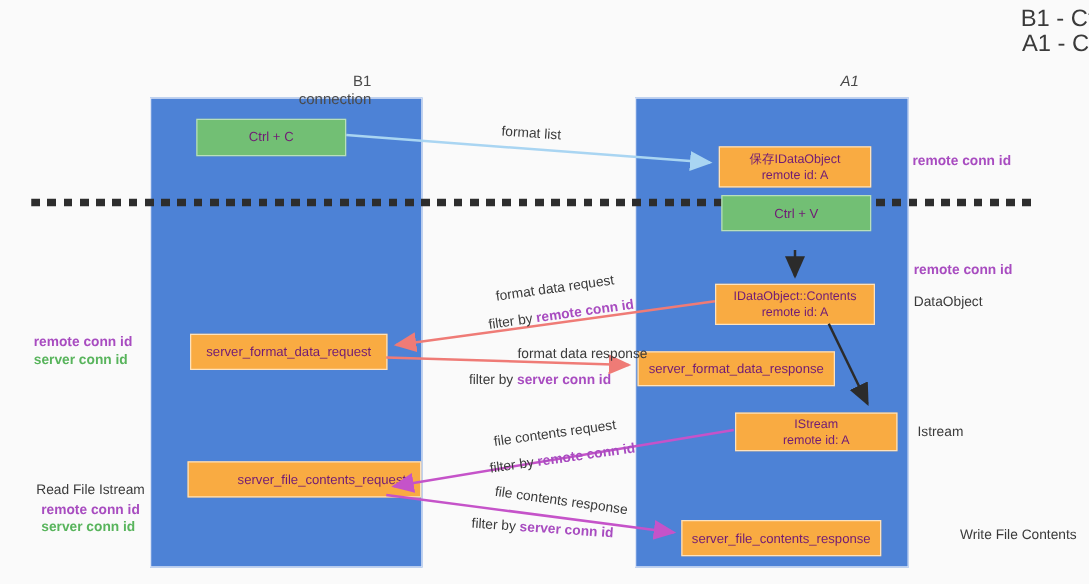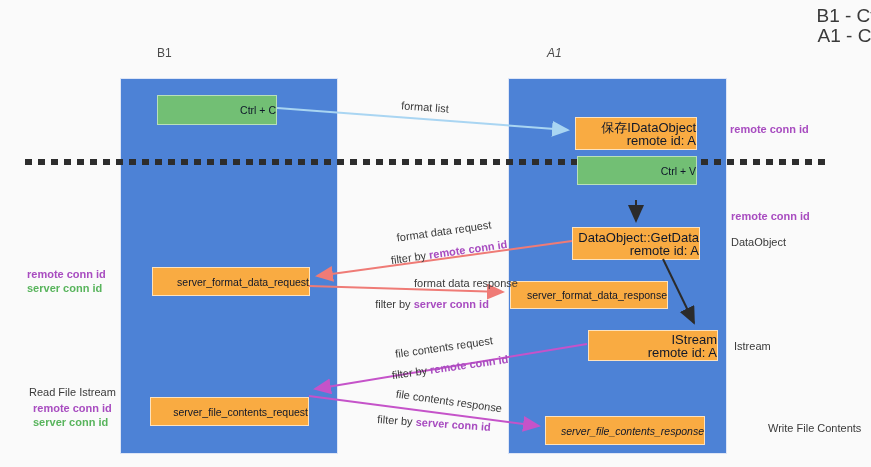--- a/index.html
+++ b/index.html
@@ -2,34 +2,34 @@
 <html><head>
 <meta charset="utf-8">
 <style>
   html,body { margin:0; padding:0; }
   body { background:#fafafa; font-family:"Liberation Sans", sans-serif; }
   .canvas { position:relative; width:871px; height:467px; background:#fafafa; overflow:hidden; }
 
   .title { position:absolute; left:0; top:6px; width:871px; text-align:right;
            font-size:19px; line-height:20px; color:#3a3a3a; z-index:6;padding-left:40px; }
 
-  .lane-header { position:absolute; text-align:left; font-size:12px; line-height:14px;
-                 color:#4a4a4a; z-index:6; }
+  .lane-header { position:absolute; text-align:right; font-size:12px; line-height:14px;
+                 color:#4a4a4a; z-index:6;margin-top:12px; }
 
   .lane { position:absolute; background:#4d82d6; border:1px solid #dde5f6; z-index:1; }
 
   .dashed-line { position:absolute; height:6px; z-index:2;
     background:repeating-linear-gradient(90deg,#2d2d2d 0 7px,transparent 7px 13px); }
 
-  .node { position:absolute; color:#0f172a; text-align:right; z-index:3;
+  .node { position:absolute; color:#701a75; text-align:center; z-index:3;
           display:flex; flex-direction:column; justify-content:center; }
   .node.orange { background:#f9ab42; border:1px solid rgba(255,255,255,0.65); }
   .node.green  { background:#72bf74; border:1px solid rgba(255,255,255,0.5); }
   .node .one-line { font-size:10.5px; }
-  .node .tl { font-size:13px; line-height:13px; }
+  .node .tl { font-size:10px; line-height:13px; }
 
   svg.arrows { position:absolute; left:0; top:0; z-index:4; pointer-events:none; }
 
   .mid-label { position:absolute; font-size:11px; color:#3a3a3a; white-space:nowrap;
                z-index:5; }
   .side-label { position:absolute; font-size:11px; color:#3a3a3a; white-space:nowrap; z-index:5; }
   .purple { color:#a84cc0; font-weight:bold; }
   .greentxt { color:#58b45c; font-weight:bold; }
 </style>
 </head>
@@ -37,20 +37,21 @@
 
 <div class="canvas">
 
   <div class="title">
     <div>B1 - Ctrl+C</div>
     <div>A1 - Ctrl+V</div>
   </div>
 
   <div class="lane-header" style="left:157px;top:46px;width:140px;">
     <div>B1</div>
+    <div>connection</div>
   </div>
   <div class="lane-header" style="left:547px;top:46px;width:140px;font-style:italic;">
     <div>A1</div>
   </div>
 
   <div class="lane" style="left:120px;top:78px;width:216px;height:374px;"></div>
   <div class="lane" style="left:508px;top:78px;width:217px;height:374px;"></div>
 
   <div class="dashed-line" style="left:25px;top:159px;width:805px;"></div>
 
@@ -61,42 +62,42 @@
   <div class="node orange" style="left:575px;top:117px;width:120px;height:31px;">
     <div class="tl">保存IDataObject</div>
     <div class="tl">remote id: A</div>
   </div>
 
   <div class="node green" style="left:577px;top:156px;width:118px;height:27px;">
     <span class="one-line">Ctrl + V</span>
   </div>
 
   <div class="node orange" style="left:572px;top:227px;width:126px;height:31px;">
-    <div class="tl">DataObject::GetData</div>
+    <div class="tl">IDataObject::Contents</div>
     <div class="tl">remote id: A</div>
   </div>
 
   <div class="node orange" style="left:510px;top:281px;width:156px;height:26px;">
     <span class="one-line">server_format_data_response</span>
   </div>
 
   <div class="node orange" style="left:152px;top:267px;width:156px;height:27px;">
     <span class="one-line">server_format_data_request</span>
   </div>
 
   <div class="node orange" style="left:588px;top:330px;width:128px;height:29px;">
     <div class="tl">IStream</div>
     <div class="tl">remote id: A</div>
   </div>
 
-  <div class="node orange" style="left:150px;top:397px;width:157px;height:27px;">
+  <div class="node orange" style="left:150px;top:369px;width:157px;height:27px;padding-left:28px;">
     <span class="one-line">server_file_contents_request</span>
   </div>
 
-  <div class="node orange" style="left:545px;top:416px;width:158px;height:27px;font-style:italic;">
+  <div class="node orange" style="left:545px;top:416px;width:158px;height:27px;">
     <span class="one-line">server_file_contents_response</span>
   </div>
 
   <svg class="arrows" width="871" height="467" viewBox="0 0 871 467">
     <defs>
       <marker id="ah-blue" markerWidth="10" markerHeight="9" refX="8" refY="4" orient="auto">
         <path d="M0,0 L9,4 L0,8 z" fill="#a9d5f2"></path>
       </marker>
       <marker id="ah-black" markerWidth="10" markerHeight="9" refX="8" refY="4" orient="auto">
         <path d="M0,0 L9,4 L0,8 z" fill="#2b2b2b"></path>

